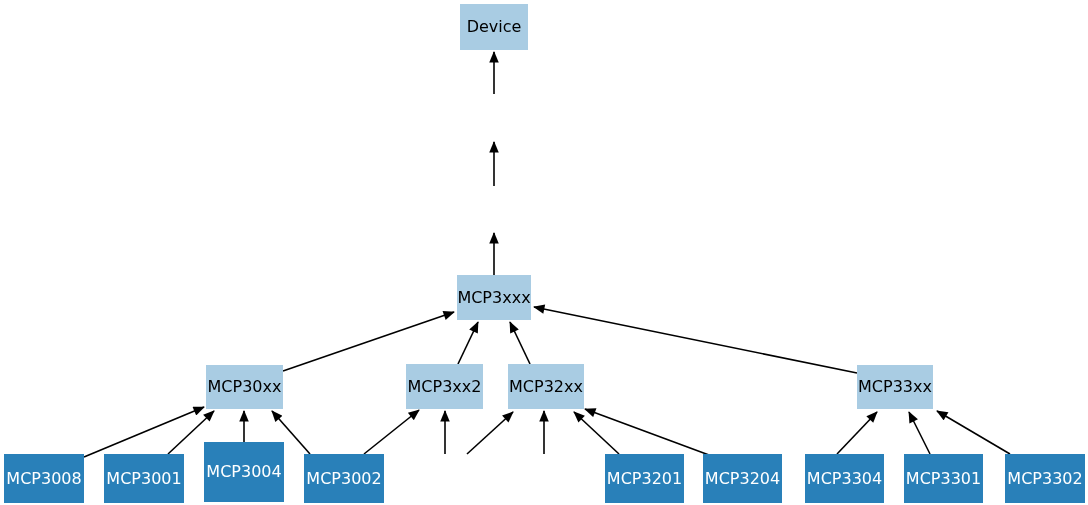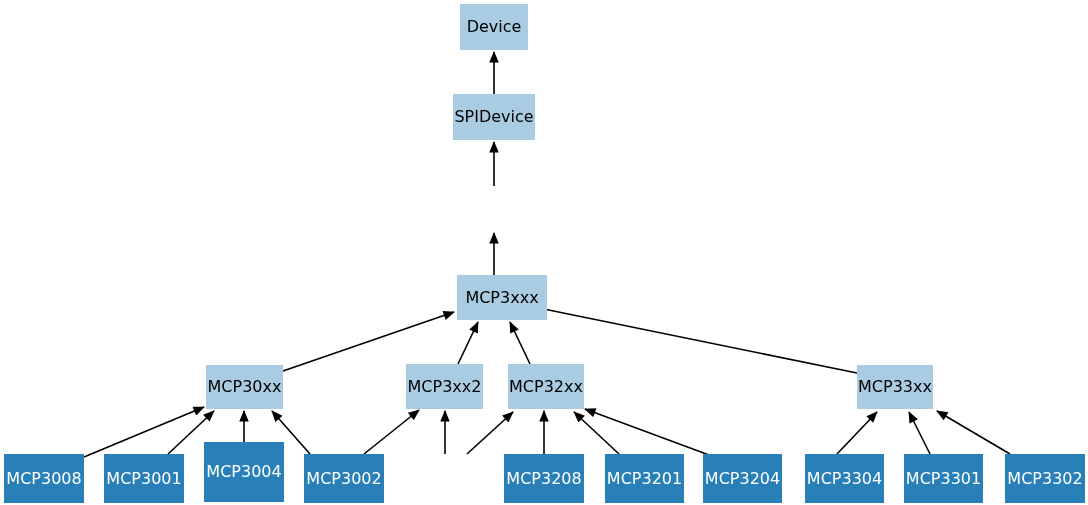--- a/index.html
+++ b/index.html
@@ -84,24 +84,21 @@
     <line x1="709" y1="455" x2="585" y2="409" marker-end="url(#arrowhead)"></line>
 
     <line x1="837" y1="454" x2="877" y2="412" marker-end="url(#arrowhead)"></line>
     <line x1="930" y1="454" x2="909" y2="412" marker-end="url(#arrowhead)"></line>
     <line x1="1010" y1="454" x2="937" y2="411" marker-end="url(#arrowhead)"></line>
   </svg>
 
   <div class="node base" style="left:460px;top:4px;width:68px;height:46px">
       <span>Device</span>
     </div>
-  <div class="node base" style="left:453px;top:94px;width:82px;height:46px">
-      <span>SPIDevice</span>
-    </div>
-  <div class="node base" style="left:457px;top:275px;width:90px;height:45px">
+  <div class="node base" style="left:457px;top:275px;width:74px;height:45px">
       <span>MCP3xxx</span>
     </div>
 
   <div class="node base" style="left:206px;top:365px;width:77px;height:44px">
       <span>MCP30xx</span>
     </div>
   <div class="node base" style="left:406px;top:364px;width:77px;height:45px">
       <span>MCP3xx2</span>
     </div>
   <div class="node base" style="left:508px;top:364px;width:76px;height:45px">
@@ -116,23 +113,20 @@
     </div>
   <div class="node leaf" style="left:104px;top:454px;width:80px;height:49px">
       <span>MCP3001</span>
     </div>
   <div class="node leaf" style="left:204px;top:442px;width:80px;height:60px">
       <span>MCP3004</span>
     </div>
   <div class="node leaf" style="left:304px;top:454px;width:80px;height:49px">
       <span>MCP3002</span>
     </div>
-  <div class="node leaf" style="left:504px;top:454px;width:80px;height:49px">
-      <span>MCP3208</span>
-    </div>
   <div class="node leaf" style="left:605px;top:454px;width:79px;height:49px">
       <span>MCP3201</span>
     </div>
   <div class="node leaf" style="left:703px;top:454px;width:79px;height:49px">
       <span>MCP3204</span>
     </div>
   <div class="node leaf" style="left:805px;top:454px;width:79px;height:49px">
       <span>MCP3304</span>
     </div>
   <div class="node leaf" style="left:904px;top:454px;width:79px;height:49px">

